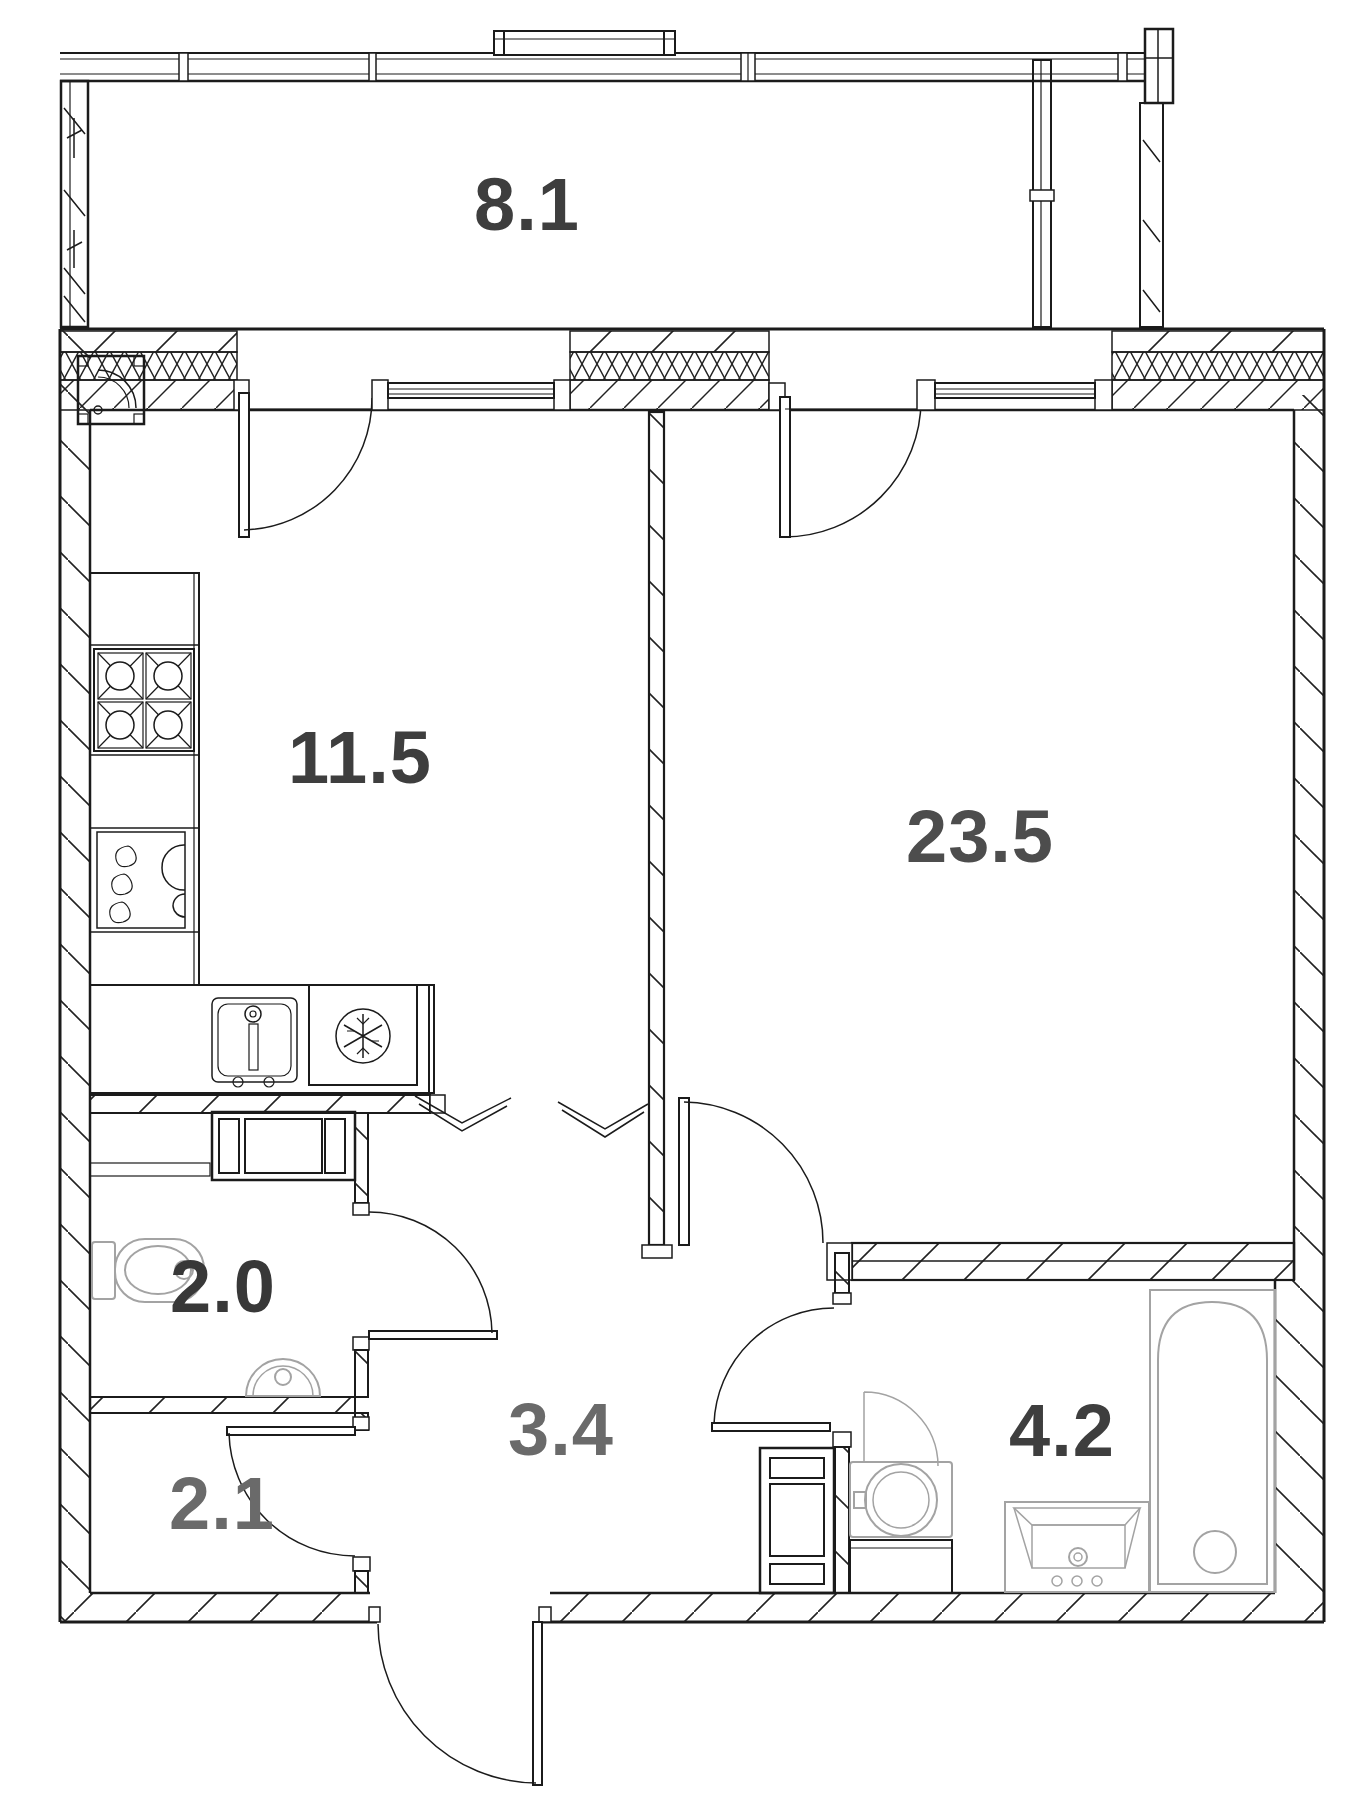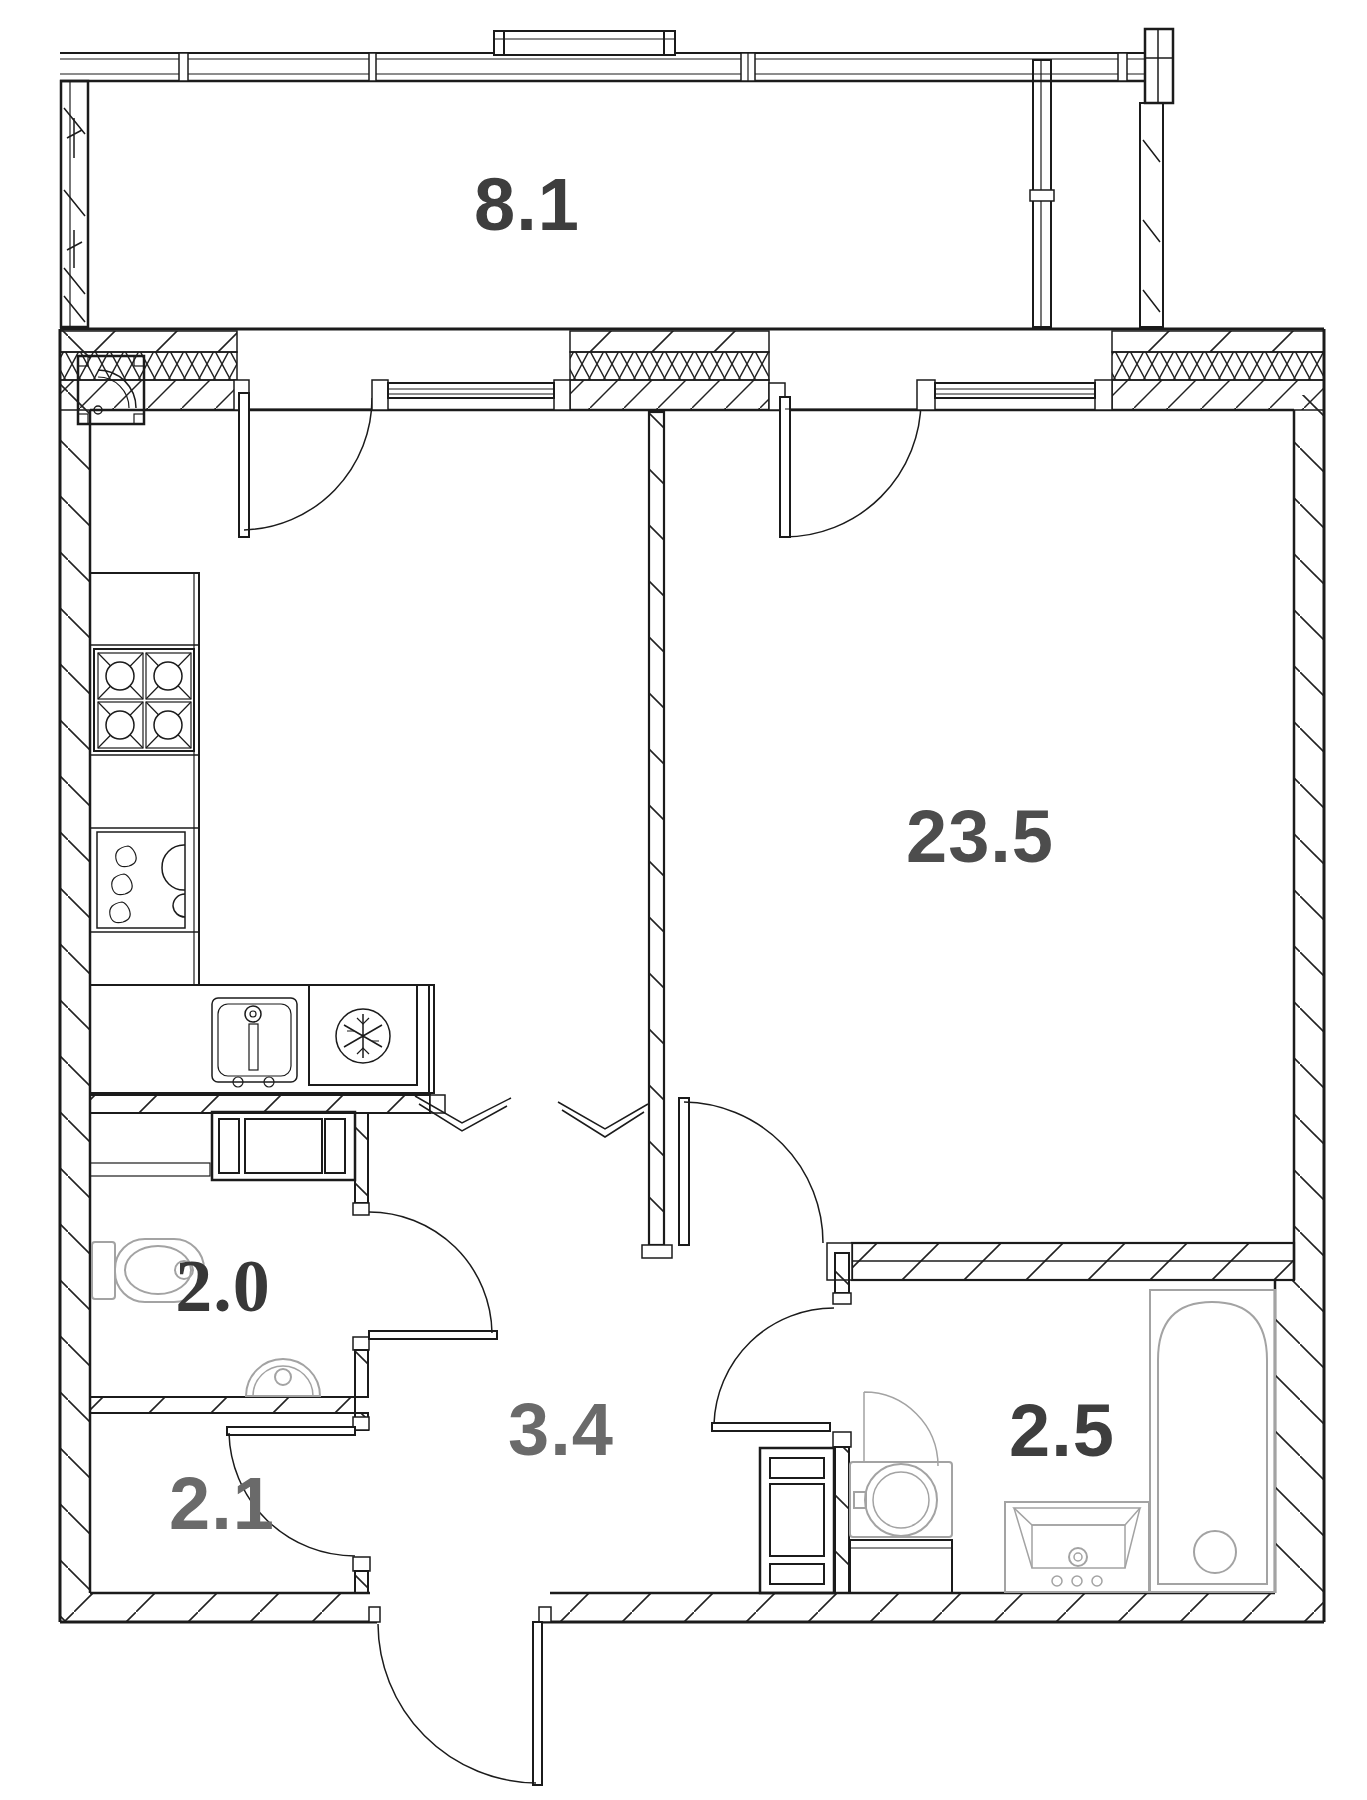--- a/index.html
+++ b/index.html
@@ -353,18 +353,19 @@
       <path d="M1146,1584 L1146,1360 Q1146,1302 1200,1302 Q1255,1302 1255,1360 L1255,1584 Z"></path>
       <circle cx="1203" cy="1552" r="21"></circle>
     </g>
   </g>
 
   <line class="ln w1" x1="237" y1="409" x2="360" y2="409"></line>
   <line class="ln w1" x1="773" y1="409" x2="905" y2="409"></line>
 </svg>
 
   <div class="room-label" style="left: 515px; top: 204px; color: rgb(62, 62, 62);">8.1</div>
+  <div class="room-label" style="left: 348px; top: 757px; color: rgb(62, 62, 62);">11.5</div>
   <div class="room-label" style="left: 968px; top: 836px; color: rgb(77, 77, 77);">23.5</div>
-  <div class="room-label" style="left: 211px; top: 1286px; color: rgb(56, 56, 56); font-family: Liberation Serif, serif;">2.0</div>
+  <div class="room-label" style="left: 211px; top: 1286px; color: rgb(56, 56, 56);">2.0</div>
   <div class="room-label" style="left: 549px; top: 1429px; color: rgb(106, 106, 106);">3.4</div>
   <div class="room-label" style="left: 210px; top: 1503px; color: rgb(106, 106, 106);">2.1</div>
-  <div class="room-label" style="left: 1050px; top: 1430px; color: rgb(62, 62, 62);">2.5</div>
+  <div class="room-label" style="left: 1050px; top: 1430px; color: rgb(62, 62, 62);">4.2</div>
 </div>
 
 </body></html>

